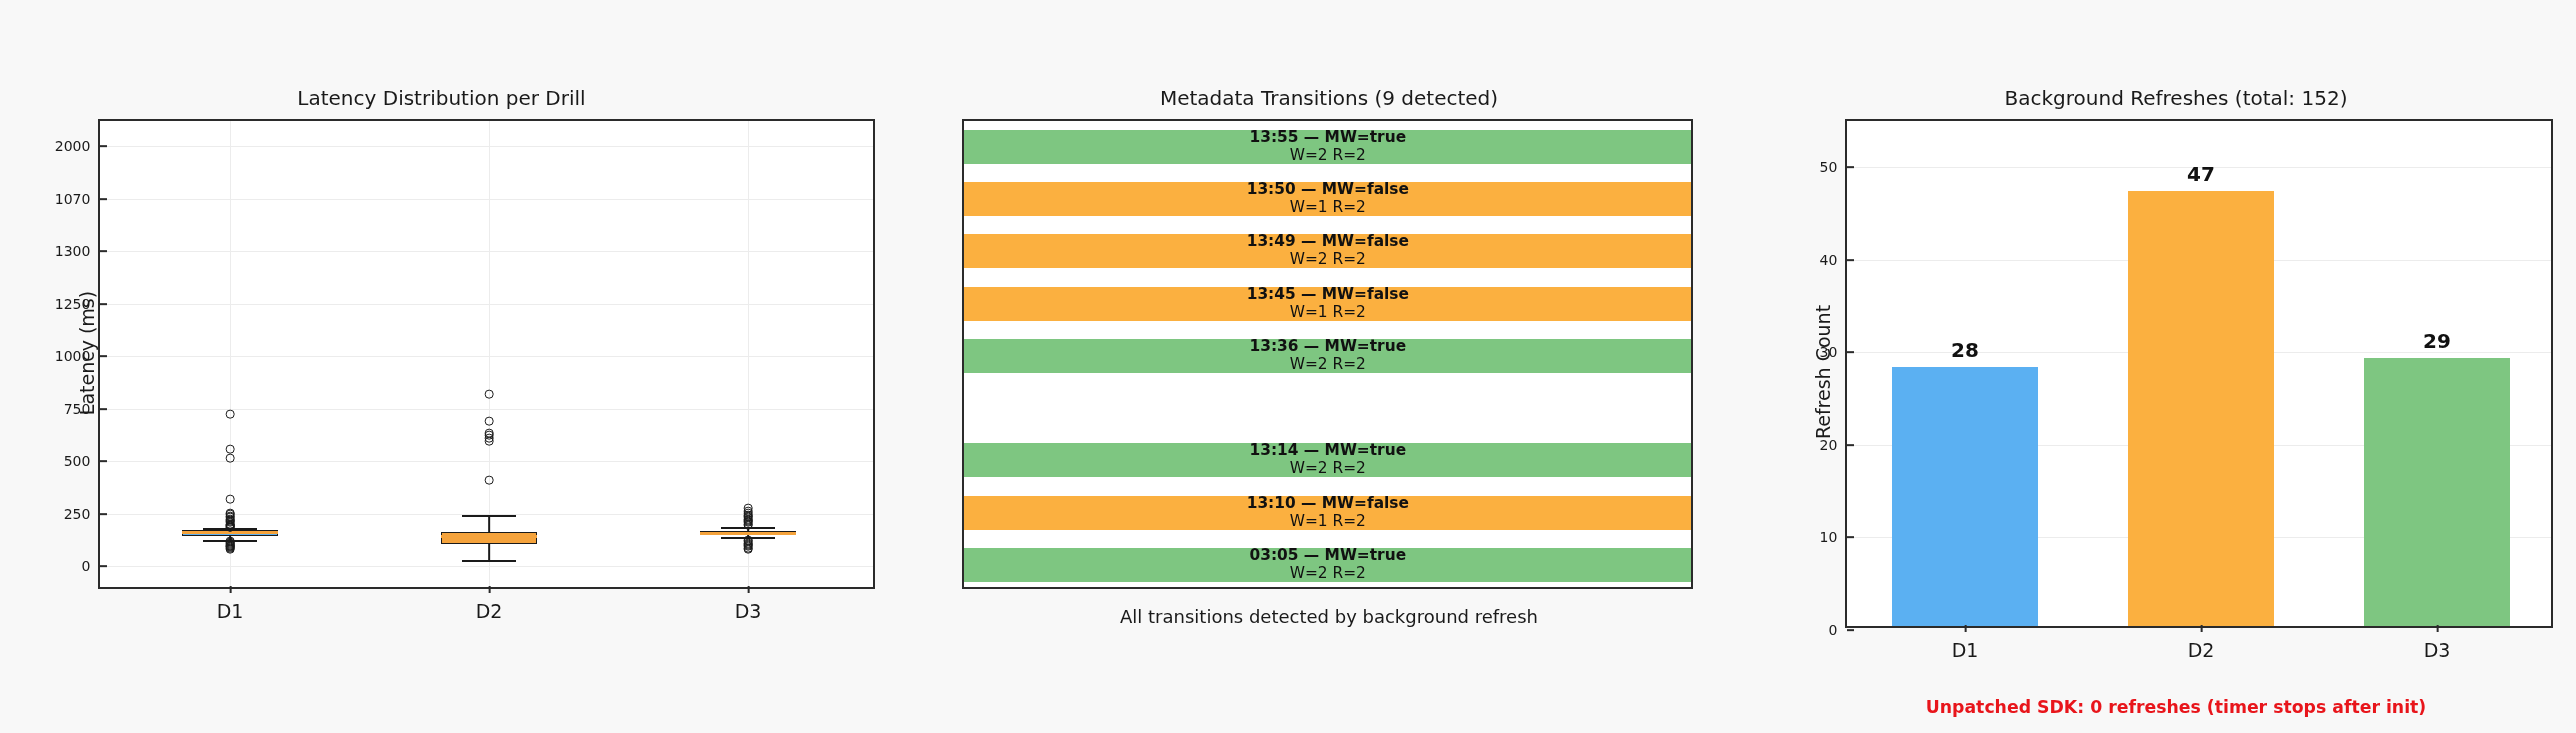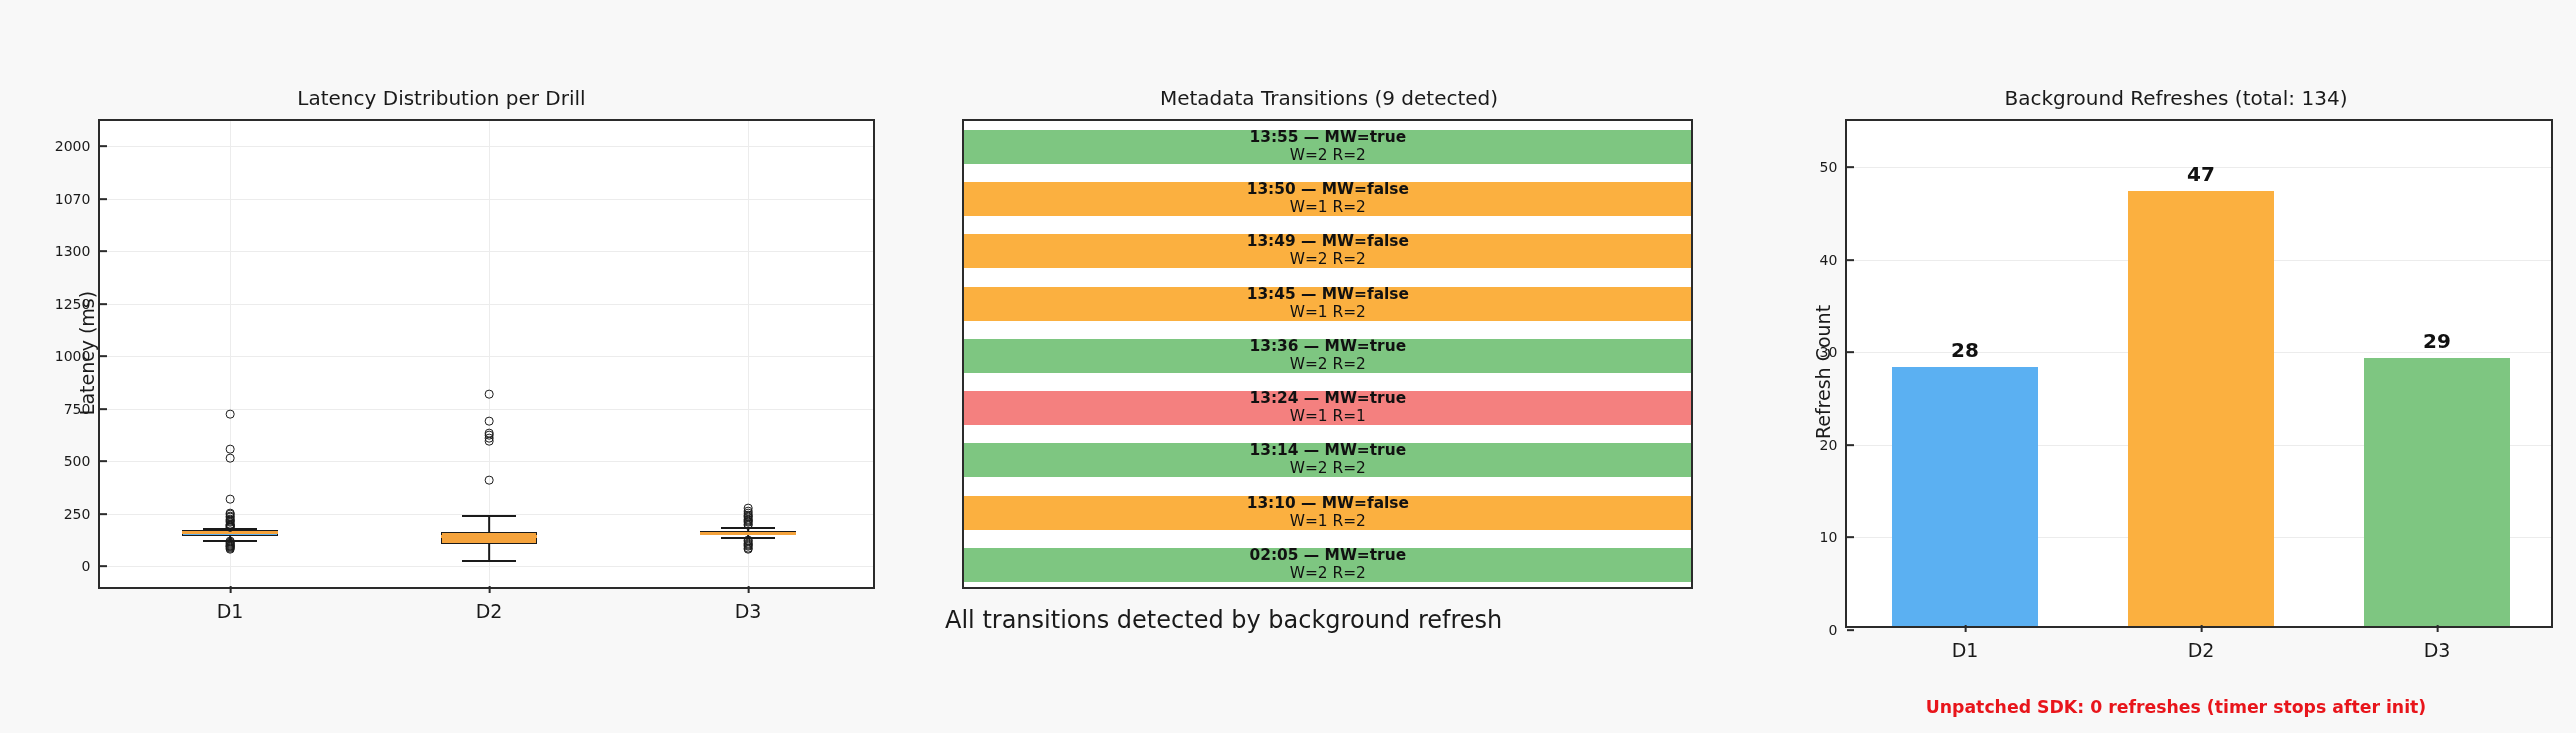--- a/index.html
+++ b/index.html
@@ -77,22 +77,22 @@
   
   .tr-row{
     position:absolute;left:0;width:100%;
     display:flex;flex-direction:column;
     align-items:center;justify-content:center;
     box-sizing:border-box;
   }
   .tr-l1{font-size:15.4px;font-weight:bold;color:#111;line-height:1.15;}
   .tr-l2{font-size:15.4px;font-weight:normal;color:#111;line-height:1.15;}
   .panel-footer{
-    position:absolute;left:0;width:100%;
-    font-size:24px;color:#1a1a1a;
+    position:absolute;left:0;width:100%;text-align:center;
+    font-size:18px;color:#1a1a1a;
   }
 
   
   .bar{position:absolute;bottom:0;}
   .bar-label{
     position:absolute;transform:translateX(-50%);
     font-size:20px;font-weight:bold;color:#111;white-space:nowrap;
   }
   .note-red{
     position:absolute;text-align:center;
@@ -228,42 +228,38 @@
           <div class="tr-l2">W=2 R=2</div>
         </div>
         <div class="tr-row" style="top: 166px; height: 34px; background: rgb(251, 176, 64);">
           <div class="tr-l1">13:45 — MW=false</div>
           <div class="tr-l2">W=1 R=2</div>
         </div>
         <div class="tr-row" style="top: 218px; height: 34px; background: rgb(126, 198, 129);">
           <div class="tr-l1">13:36 — MW=true</div>
           <div class="tr-l2">W=2 R=2</div>
         </div>
-        <div class="tr-row" style="top: 270px; height: 34px; background: rgb(244, 128, 127);">
-          <div class="tr-l1">13:24 — MW=true</div>
-          <div class="tr-l2">W=1 R=1</div>
-        </div>
         <div class="tr-row" style="top: 322px; height: 34px; background: rgb(126, 198, 129);">
           <div class="tr-l1">13:14 — MW=true</div>
           <div class="tr-l2">W=2 R=2</div>
         </div>
         <div class="tr-row" style="top: 375px; height: 34px; background: rgb(251, 176, 64);">
           <div class="tr-l1">13:10 — MW=false</div>
           <div class="tr-l2">W=1 R=2</div>
         </div>
         <div class="tr-row" style="top: 427px; height: 34px; background: rgb(126, 198, 129);">
-          <div class="tr-l1">02:05 — MW=true</div>
+          <div class="tr-l1">03:05 — MW=true</div>
           <div class="tr-l2">W=2 R=2</div>
         </div>
       </div>
     <div class="panel-footer" id="trans-footer" style="top: 520px;">All transitions detected by background refresh</div>
   </div>
 
   <div class="panel" id="panel-bar" style="left:1776px;top:86px;width:800px;height:595px;">
-    <div class="panel-title">Background Refreshes (total: 134)</div>
+    <div class="panel-title">Background Refreshes (total: 152)</div>
     <div class="ylabel" id="bar-ylabel" style="left: -35px; top: 275px; width: 163px; text-align: center;">Refresh Count</div>
     <div class="axes" id="bar-axes" style="left: 69px; top: 33px; width: 708px; height: 509px;">
         <div class="ytick" style="top: 509px;">0</div>
         <div class="gridline" style="top: 416px;"></div>
         <div class="ytick" style="top: 416px;">10</div>
         <div class="gridline" style="top: 324px;"></div>
         <div class="ytick" style="top: 324px;">20</div>
         <div class="gridline" style="top: 231px;"></div>
         <div class="ytick" style="top: 231px;">30</div>
         <div class="gridline" style="top: 139px;"></div>

